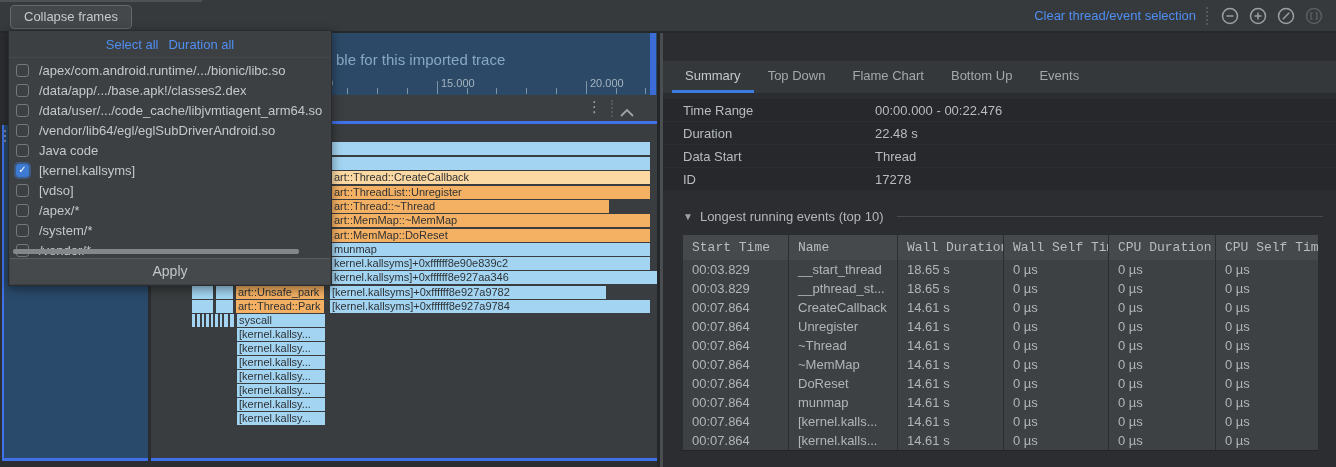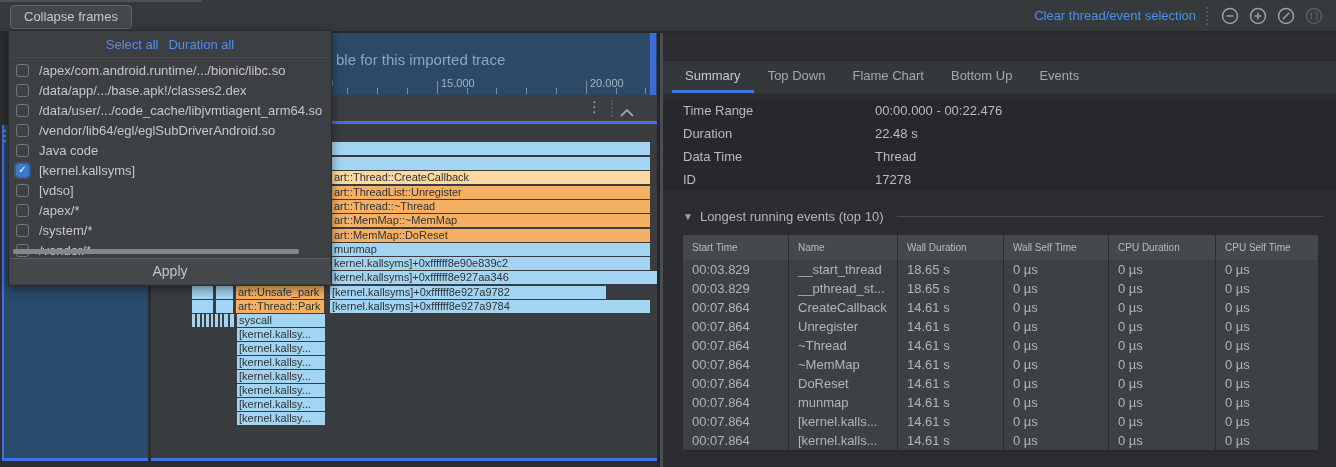--- a/index.html
+++ b/index.html
@@ -80,21 +80,21 @@
   .sum-row{height:22px;margin-bottom:1px;background:#26282b;display:flex;align-items:center;padding-left:20px;}
   .sum-label{width:192px;font-size:13px;color:#b9bcbf;}
   .sum-value{font-size:13px;color:#b9bcbf;}
   #section-hdr{position:absolute;left:20px;top:176px;width:640px;display:flex;align-items:center;}
   #section-tri{color:#9ea2a5;font-size:10px;margin-right:7px;}
   #section-title{font-size:13px;color:#b4b7ba;white-space:nowrap;}
   #section-rule{flex:1;height:1px;background:#47494c;margin-left:14px;}
   #lr-table{position:absolute;left:20px;top:202px;width:635px;border-bottom:1px solid #232528;}
   .lr-grid{display:grid;grid-template-columns:105px 109px 106px 105px 107px 1fr;}
   .lr-h{background:#46494c;height:25px;}
-  .lr-h .cell{color:#b9bcbe;font-size:10px;line-height:25px;}
+  .lr-h .cell{color:#b9bcbe;font-size:13px;line-height:25px;font-family:Liberation Mono, monospace;}
   .lr-row{background:#3e4144;height:19px;}
   .lr-row .cell{color:#b2b5b7;font-size:13px;line-height:19px;}
   .cell{padding-left:9px;white-space:nowrap;overflow:hidden;box-sizing:border-box;border-left:1px solid #2b2d30;}
   .cell:first-child{border-left:none;}
 </style>
 </head>
 <body>
 
 <div class="abs" id="thread-panel"></div>
 <div class="abs" id="thread-accent"></div>
@@ -136,21 +136,21 @@
   </span>
 </div>
 <div class="abs" id="flame-accent"></div>
 <div class="abs" id="bottom-line-a"></div>
 <div class="abs" id="bottom-line-b"></div>
 <div class="abs" id="flame-layer">
     <div class="bar blue" style="left: 332px; top: 140px; width: 318px;"></div>
     <div class="bar blue" style="left: 332px; top: 155px; width: 318px;"></div>
     <div class="bar sel" style="left: 332px; top: 169px; width: 318px;">art::Thread::CreateCallback</div>
     <div class="bar orange" style="left: 332px; top: 184px; width: 318px;">art::ThreadList::Unregister</div>
-    <div class="bar orange" style="left: 332px; top: 198px; width: 318px;">art::Thread::~Thread</div>
+    <div class="bar orange" style="left: 332px; top: 198px; width: 277px;">art::Thread::~Thread</div>
     <div class="bar orange" style="left: 332px; top: 212px; width: 318px;">art::MemMap::~MemMap</div>
     <div class="bar orange" style="left: 332px; top: 227px; width: 318px;">art::MemMap::DoReset</div>
     <div class="bar blue" style="left: 332px; top: 241px; width: 318px;">munmap</div>
     <div class="bar blue" style="left: 332px; top: 255px; width: 318px;">kernel.kallsyms]+0xffffff8e90e839c2</div>
     <div class="bar blue" style="left: 332px; top: 269px; width: 368px;">kernel.kallsyms]+0xffffff8e927aa346</div>
     <div class="bar blue" style="left: 192px; top: 284px; width: 21px;"></div>
     <div class="bar blue" style="left: 216px; top: 284px; width: 17px;"></div>
     <div class="bar orange" style="left: 236px; top: 284px; width: 88px;">art::Unsafe_park</div>
     <div class="bar blue" style="left: 330px; top: 284px; width: 276px;">[kernel.kallsyms]+0xffffff8e927a9782</div>
     <div class="bar blue" style="left: 192px; top: 298px; width: 21px;"></div>
@@ -223,21 +223,21 @@
   <div id="summary-rows">
       <div class="sum-row">
         <span class="sum-label">Time Range</span>
         <span class="sum-value">00:00.000 - 00:22.476</span>
       </div>
       <div class="sum-row">
         <span class="sum-label">Duration</span>
         <span class="sum-value">22.48 s</span>
       </div>
       <div class="sum-row">
-        <span class="sum-label">Data Time</span>
+        <span class="sum-label">Data Start</span>
         <span class="sum-value">Thread</span>
       </div>
       <div class="sum-row">
         <span class="sum-label">ID</span>
         <span class="sum-value">17278</span>
       </div>
     </div>
   <div id="section-hdr">
     <span id="section-tri">▼</span>
     <span id="section-title">Longest running events (top 10)</span>

